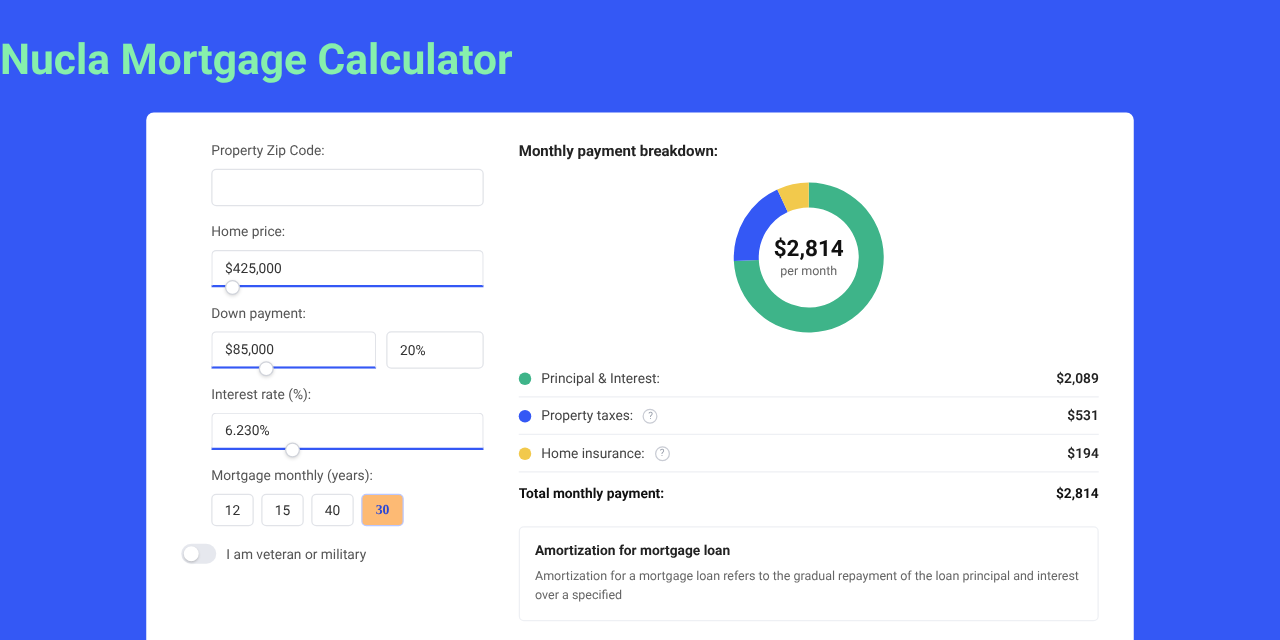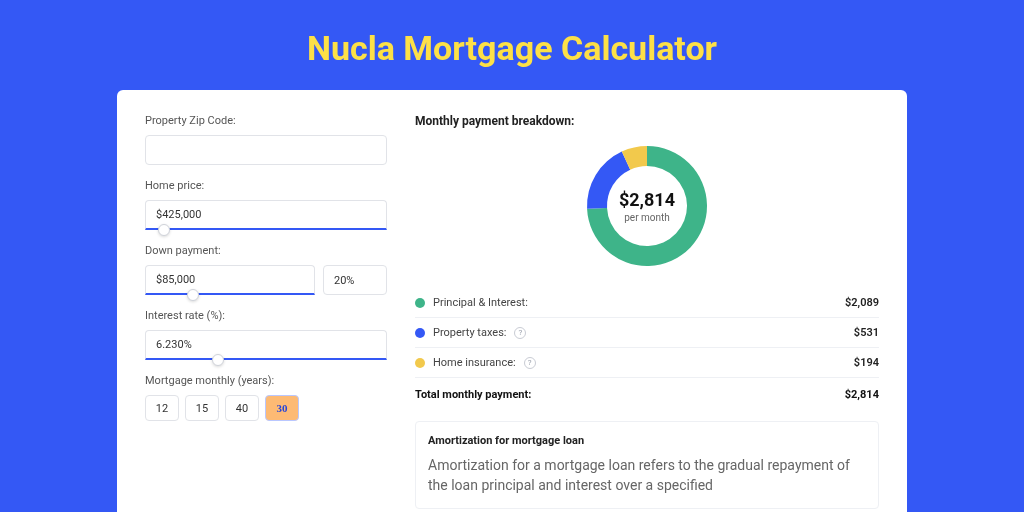--- a/index.html
+++ b/index.html
@@ -1,30 +1,30 @@
 <!DOCTYPE html>
 <html><head>
 <meta charset="utf-8">
 <style>
   *{box-sizing:border-box;margin:0;padding:0;font-family:-apple-system,BlinkMacSystemFont,"Segoe UI",Roboto,Arial,sans-serif;}
   html,body{width:1024px;height:512px;overflow:hidden;}
   body{background:#3458f5;}
-  .page-title{color:#fde047;font-size:34px;font-weight:700;text-align:center;padding:28px 0 22px;}
+  .page-title{color:#86efac;font-size:34px;font-weight:700;text-align:left;padding:28px 0 22px;}
   .card{background:#fff;width:790px;margin:0 auto;border-radius:6px;padding:24px 28px 0;display:flex;gap:28px;height:430px;}
   .left{width:242px;flex-shrink:0;}
   .right{flex:1;}
   .field-label{font-size:11px;color:#555;margin-bottom:8px;}
   .text-input{width:100%;height:30px;border:1px solid #e1e3e8;border-radius:4px;padding:0 10px;font-size:11px;color:#333;background:#fff;}
   .with-slider{border-bottom:2px solid #3458f5;border-radius:4px 4px 0 0;}
   .slider-wrap{position:relative;height:0;margin-bottom:14px;}
   .slider-thumb{position:absolute;top:-6px;width:12px;height:12px;background:#fff;border:1px solid #d0d3da;border-radius:50%;box-shadow:0 1px 3px rgba(0,0,0,.15);}
-  .field-block{margin-bottom:14px;}
+  .field-block{margin-bottom:14px;margin-left:24px;}
   .dp-row{display:flex;gap:8px;}
   .dp-row .text-input:first-child{flex:1;}
-  .dp-row .text-input:last-child{width:64px;}
+  .dp-row .text-input:last-child{width:78px;}
   .period-row{display:flex;gap:6px;}
   .period-btn{width:34px;height:26px;border:1px solid #e1e3e8;border-radius:4px;background:#fff;font-size:11px;color:#333;cursor:pointer;display:flex;align-items:center;justify-content:center;}
   .period-btn.selected{background:#fdba74;border-color:#b9c7ff;color:#2846d8;font-weight:600;font-family:Liberation Serif, serif;}
   .toggle-row{display:flex;align-items:center;gap:8px;margin-top:14px;}
   .toggle{width:28px;height:16px;background:#e6e8ee;border-radius:10px;position:relative;}
   .toggle-knob{position:absolute;left:2px;top:2px;width:12px;height:12px;background:#fff;border-radius:50%;box-shadow:0 1px 2px rgba(0,0,0,.2);}
   .toggle-label{font-size:11px;color:#555;}
   .section-heading{font-size:12px;font-weight:700;color:#222;margin-bottom:14px;}
   .donut-area{display:flex;justify-content:center;margin:4px 0 18px;}
   .donut-wrap{position:relative;width:128px;height:128px;}
@@ -33,21 +33,21 @@
   .donut-center .small{font-size:10px;color:#666;margin-top:2px;}
   .legend-row{display:flex;align-items:center;justify-content:space-between;padding:8px 0;border-bottom:1px solid #eef0f4;font-size:11px;}
   .legend-row:last-of-type{border-bottom:1px solid #eef0f4;}
   .legend-left{display:flex;align-items:center;gap:8px;color:#444;}
   .dot{width:10px;height:10px;border-radius:50%;}
   .info-icon{width:12px;height:12px;border:1px solid #c9ccd4;border-radius:50%;color:#9aa0ac;font-size:8px;display:inline-flex;align-items:center;justify-content:center;}
   .legend-val{font-weight:600;color:#222;}
   .total-row{display:flex;justify-content:space-between;padding:10px 0 14px;font-size:11px;font-weight:700;color:#111;}
   .amort-box{border:1px solid #eef0f4;border-radius:4px;padding:12px;margin-top:6px;}
   .amort-title{font-size:11px;font-weight:700;color:#222;margin-bottom:8px;}
-  .amort-text{font-size:14px;color:#666;line-height:1.45;}
+  .amort-text{font-size:10px;color:#666;line-height:1.45;}
 </style>
 </head>
 <body>
 
 <h1 class="page-title">Nucla Mortgage Calculator</h1>
 
 <div class="card">
 
   <div class="left">
 
@@ -86,20 +86,26 @@
     <div class="field-block">
       <div class="field-label">Mortgage monthly (years):</div>
       <div class="period-row" id="period-row">
           <div class="period-btn">12</div>
           <div class="period-btn">15</div>
           <div class="period-btn">40</div>
           <div class="period-btn selected">30</div>
         </div>
     </div>
 
+    <div class="toggle-row">
+      <div class="toggle">
+        <div class="toggle-knob"></div>
+      </div>
+      <span class="toggle-label">I am veteran or military</span>
+    </div>
 
   </div>
 
   <div class="right">
     <div class="section-heading">Monthly payment breakdown:</div>
 
     <div class="donut-area">
       <div class="donut-wrap">
         <svg id="donut-svg" width="128" height="128" viewBox="0 0 128 128">
             <path d="M 64 4 A 60 60 0 1 1 4.068395203895889 66.8640437433095 L 24.04559680259726 65.90936249553967 A 40 40 0 1 0 64 24 Z" fill="#3eb489"></path>

